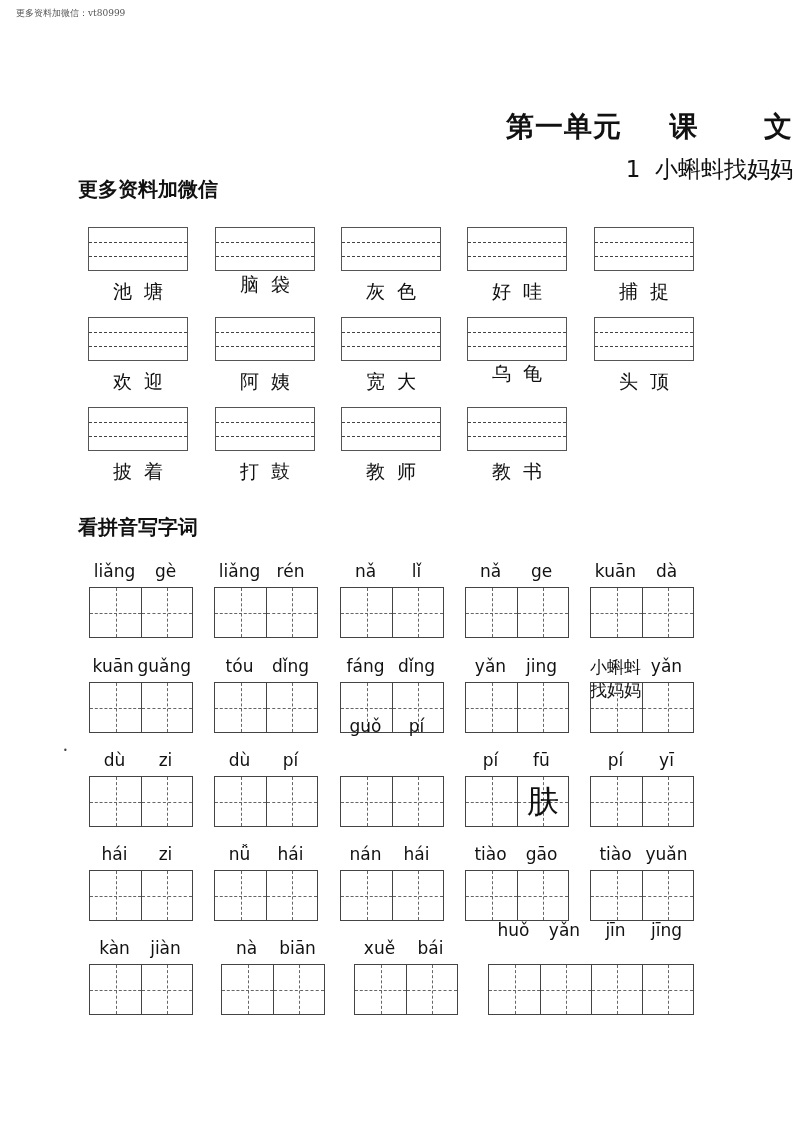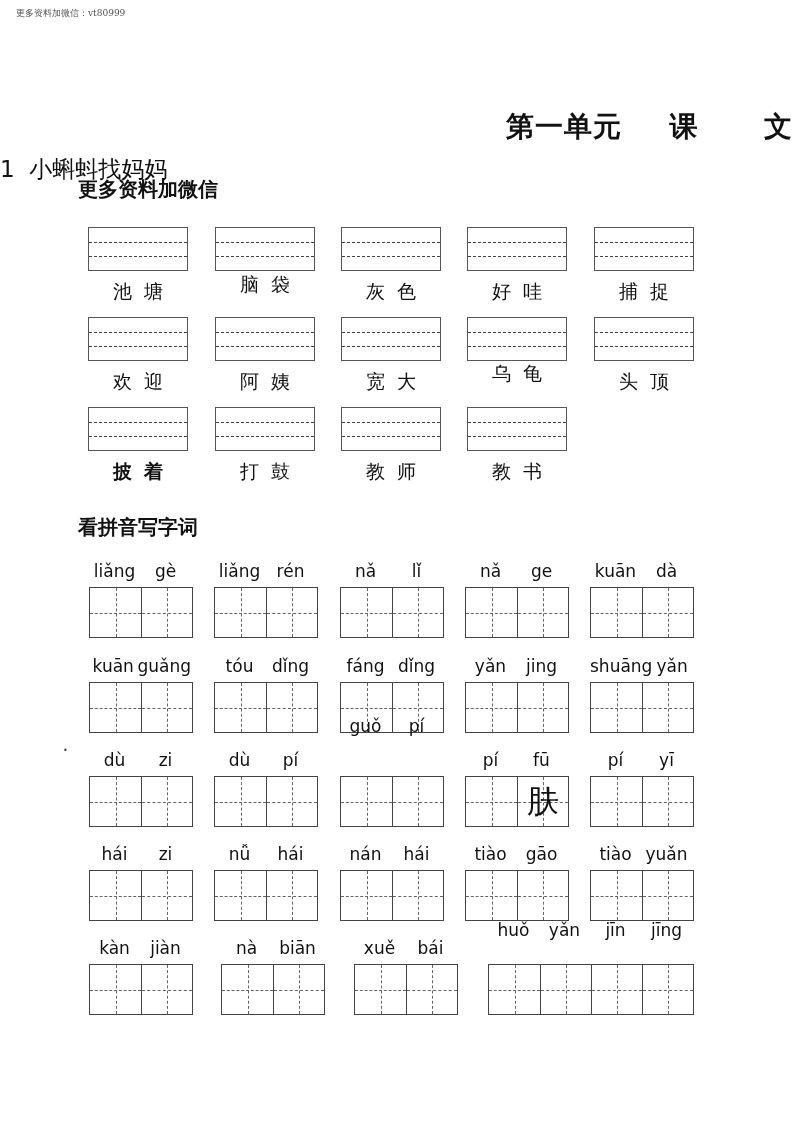--- a/index.html
+++ b/index.html
@@ -1,20 +1,20 @@
 <!DOCTYPE html>
 <html><head>
 <meta charset="utf-8">
 <style>
   html, body { margin: 0; padding: 0; background: #ffffff; }
   body { width: 793px; height: 1122px; position: relative; overflow: hidden; font-family: "DejaVu Sans", sans-serif; color: #111; }
   .watermark { position: absolute; left: 16px; top: 7px; font-family: "DejaVu Serif", serif; font-size: 9px; color: #555; }
   .unit-title { position: absolute; top: 108px; left: 0; width: 793px; text-align: right; font-size: 28px; font-weight: bold; letter-spacing: 1px; }
   .unit-title span { display: inline-block; }
-  .lesson-title { position: absolute; top: 154px; left: 0; width: 793px; text-align: left; font-size: 23px; }
+  .lesson-title { position: absolute; top: 154px; left: 0; width: 793px; text-align: right; font-size: 23px; }
   .section-title { position: absolute; left: 78px; font-size: 20px; font-weight: bold; }
   .pybox { position: absolute; width: 100px; height: 44px; border: 1px solid #555; box-sizing: border-box; }
   .pybox .l1, .pybox .l2 { position: absolute; left: 0; right: 0; border-top: 1px dashed #444; }
   .pybox .l1 { top: 14px; }
   .pybox .l2 { top: 28px; }
   .pylabel { position: absolute; width: 100px; text-align: center; font-family: "DejaVu Serif", serif; font-size: 19px; letter-spacing: 12px; text-indent: 12px; }
   .pinyin { position: absolute; height: 24px; font-size: 17px; display: flex; }
   .pinyin span { flex: 1; text-align: center; }
   .grid { position: absolute; height: 51px; display: flex; border: 1px solid #444; box-sizing: border-box; }
   .cell { position: relative; width: 51px; height: 49px; box-sizing: border-box; }
@@ -87,21 +87,21 @@
     <div class="pylabel" style="left: 467px; top: 361px;">乌龟</div>
     <div class="pybox" style="left: 594px; top: 317px;">
       <div class="l1"></div>
       <div class="l2"></div>
     </div>
     <div class="pylabel" style="left: 594px; top: 369px;">头顶</div>
     <div class="pybox" style="left: 88px; top: 407px;">
       <div class="l1"></div>
       <div class="l2"></div>
     </div>
-    <div class="pylabel" style="left: 88px; top: 459px; font-weight: bold;">披着</div>
+    <div class="pylabel" style="left: 88px; top: 459px;">披着</div>
     <div class="pybox" style="left: 215px; top: 407px;">
       <div class="l1"></div>
       <div class="l2"></div>
     </div>
     <div class="pylabel" style="left: 215px; top: 459px;">打鼓</div>
     <div class="pybox" style="left: 341px; top: 407px;">
       <div class="l1"></div>
       <div class="l2"></div>
     </div>
     <div class="pylabel" style="left: 341px; top: 459px;">教师</div>
@@ -252,21 +252,21 @@
         <div class="h"></div>
         <div class="ch"></div>
       </div>
       <div class="cell">
         <div class="v"></div>
         <div class="h"></div>
         <div class="ch"></div>
       </div>
     </div>
     <div class="pinyin" style="left: 590px; top: 656px; width: 102px;">
-      <span>shuāng</span>
+      <span>小蝌蚪找妈妈</span>
       <span>yǎn</span>
     </div>
     <div class="grid" style="left: 590px; top: 682px; width: 104px;">
       <div class="cell">
         <div class="v"></div>
         <div class="h"></div>
         <div class="ch"></div>
       </div>
       <div class="cell">
         <div class="v"></div>

